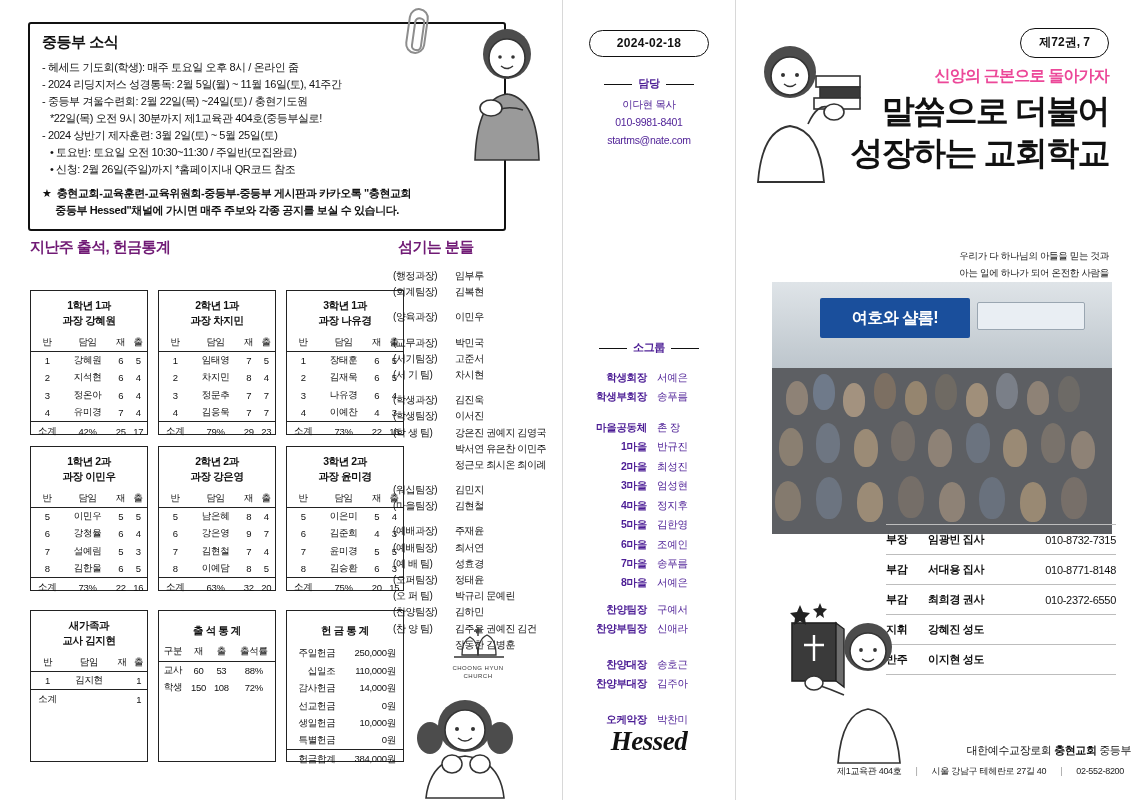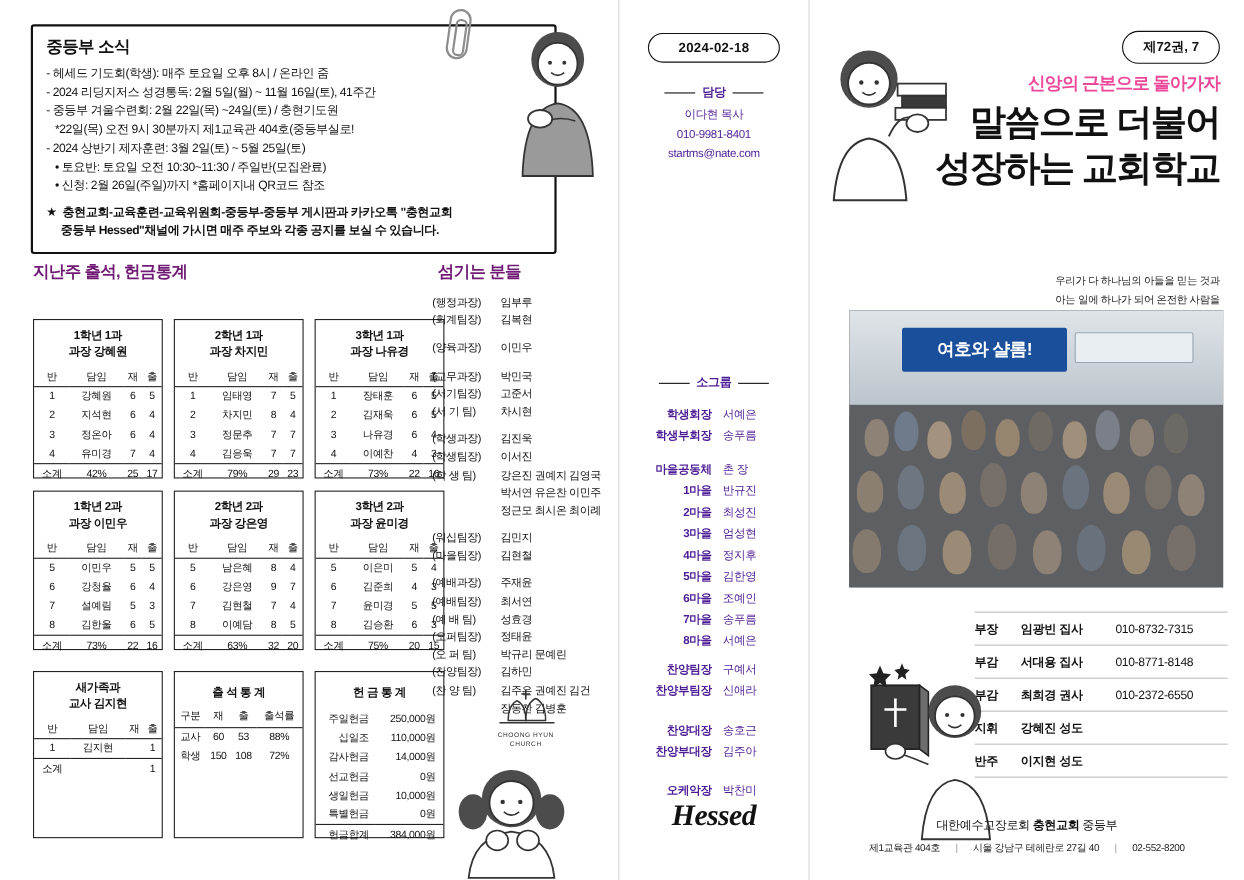--- a/index.html
+++ b/index.html
@@ -267,35 +267,35 @@
     position: absolute; left: 205px; top: 20px; width: 108px; height: 28px;
     background: #e9eef3; border: 1px solid #9aa6b1; border-radius: 2px;
   }
   .photo .crowd { position: absolute; left: 0; bottom: 0; width: 100%; height: 66%; background: #5d5f63; }
   .photo .crowd i {
     position: absolute; display: block; border-radius: 50% 50% 45% 45%;
     background: #8e8276;
   }
   .contacts {
     position: absolute;
-    left: 150px; top: 556px;
+    left: 150px; top: 524px;
     width: 230px;
     font-size: 11px;
     color: #111;
   }
   .contacts .row { display: flex; align-items: center; padding: 7px 0; letter-spacing: -0.3px; }
   .contacts .rl { width: 42px; font-weight: bold; }
   .contacts .rn { width: 86px; font-weight: bold; }
-  .contacts .rp { flex: 1; text-align: left; }
+  .contacts .rp { flex: 1; text-align: right; }
   .contacts .hr { height: 1px; background: #bdbdbd; }
   .bible-person { position: absolute; left: 22px; top: 595px; width: 150px; height: 170px; }
   .footer {
     position: absolute;
     left: 0; right: 0; bottom: 22px;
-    text-align: center;
+    text-align: right;
     color: #111;
   }
   .footer .f1 { font-size: 11px; letter-spacing: -0.4px; }
   .footer .f1 b { font-weight: bold; }
   .footer .f2 { font-size: 9px; margin-top: 7px; letter-spacing: -0.3px; color: #222; }
   .footer .f2 span { padding: 0 7px; }
   .footer .f2 .bar { color: #999; }
 </style>
 </head>
 <body>

